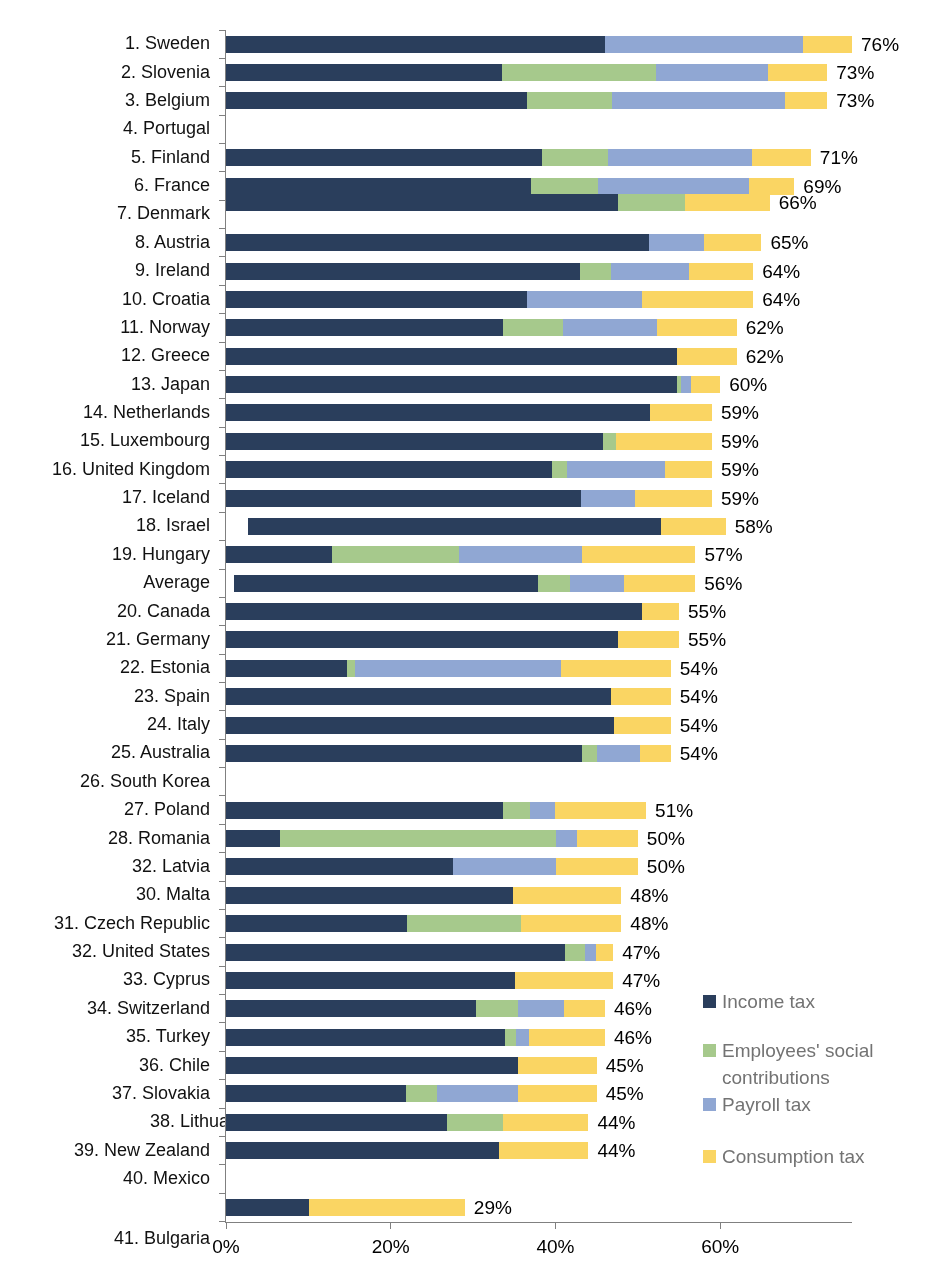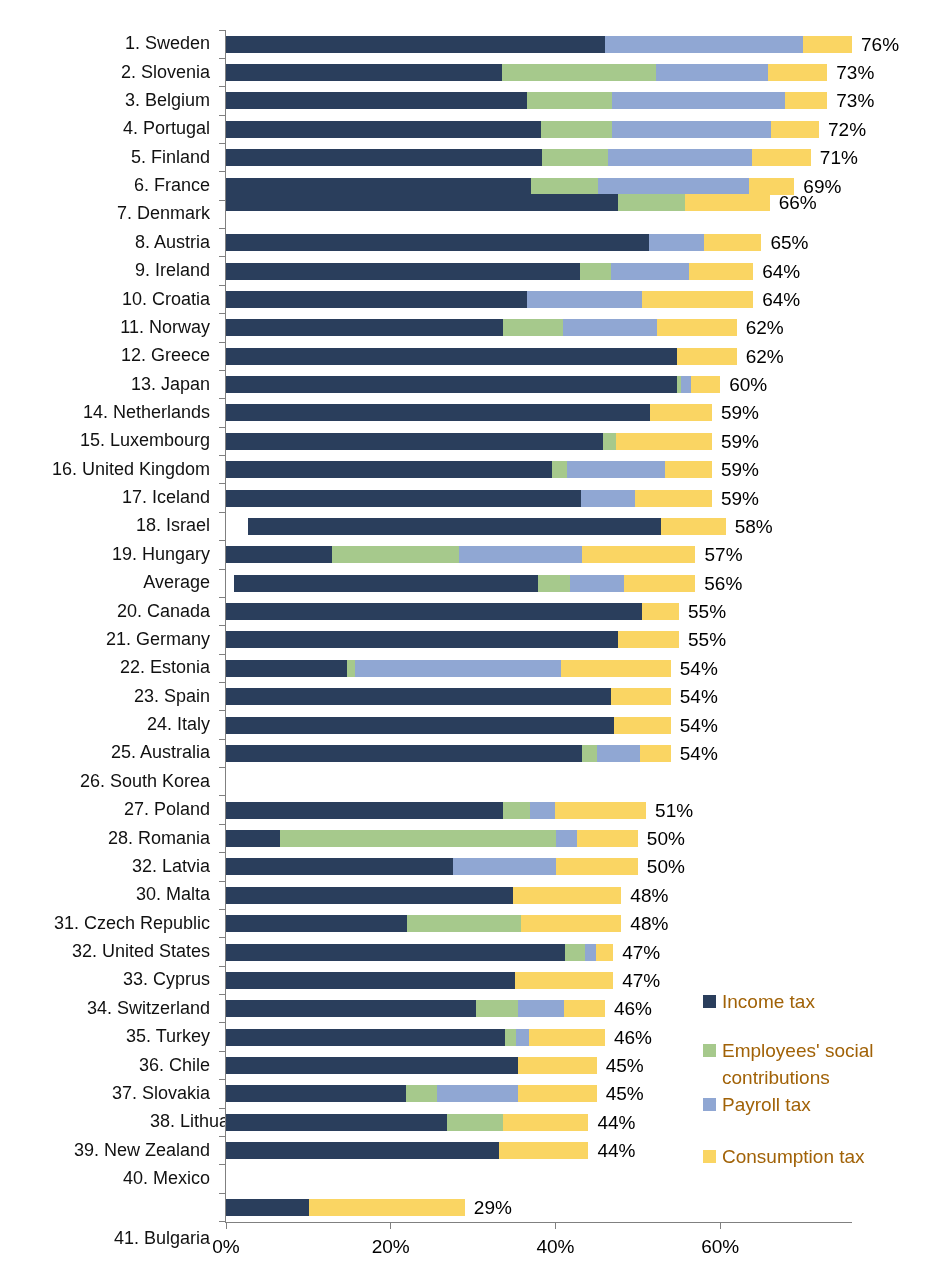--- a/index.html
+++ b/index.html
@@ -14,21 +14,21 @@
   .bar{height:17px;display:flex;flex-wrap:nowrap;}
   .seg{height:100%;}
   .val-label{margin-left:9px;font-size:19px;color:#000;white-space:nowrap;line-height:17px;}
   .y-tick{position:absolute;width:6px;height:1px;background:#808080;left:-7px;}
   #x-axis-line{position:absolute;left:-1px;bottom:-1px;width:627px;height:1px;background:#808080;}
   .x-tick{position:absolute;width:1px;height:7px;background:#808080;}
   .x-tick-label{position:absolute;width:70px;text-align:center;font-size:19px;color:#000;}
   #legend{position:absolute;left:703px;top:0;width:230px;}
   .legend-item{position:absolute;display:flex;align-items:flex-start;}
   .legend-swatch{width:13px;height:13px;flex:0 0 13px;margin-top:7px;}
-  .legend-text{margin-left:6px;font-size:19px;line-height:27px;color:#a16207;}
+  .legend-text{margin-left:6px;font-size:19px;line-height:27px;color:#737373;}
 </style>
 </head>
 <body>
 
 <div id="chart-root">
   <div id="category-labels">
       <div class="cat-label" style="top: 33.185px;">1. Sweden</div>
       <div class="cat-label" style="top: 61.555px;">2. Slovenia</div>
       <div class="cat-label" style="top: 89.925px;">3. Belgium</div>
       <div class="cat-label" style="top: 118.295px;">4. Portugal</div>
@@ -92,29 +92,20 @@
       </div>
       <div class="row-bar-wrap" style="top: 62.425px;">
         <div class="bar" style="width: 601.289px;">
           <div class="seg" style="width: 50.137%; background: rgb(42, 62, 92);"></div>
           <div class="seg" style="width: 14.1096%; background: rgb(166, 201, 140);"></div>
           <div class="seg" style="width: 28.7671%; background: rgb(144, 167, 211);"></div>
           <div class="seg" style="width: 6.9863%; background: rgb(250, 213, 99);"></div>
         </div>
         <span class="val-label">73%</span>
       </div>
-      <div class="row-bar-wrap" style="top: 90.795px;">
-        <div class="bar" style="width: 593.053px;">
-          <div class="seg" style="width: 53.0556%; background: rgb(42, 62, 92);"></div>
-          <div class="seg" style="width: 12.0833%; background: rgb(166, 201, 140);"></div>
-          <div class="seg" style="width: 26.8056%; background: rgb(144, 167, 211);"></div>
-          <div class="seg" style="width: 8.05556%; background: rgb(250, 213, 99);"></div>
-        </div>
-        <span class="val-label">72%</span>
-      </div>
       <div class="row-bar-wrap" style="top: 119.165px;">
         <div class="bar" style="width: 584.816px;">
           <div class="seg" style="width: 54.0845%; background: rgb(42, 62, 92);"></div>
           <div class="seg" style="width: 11.2676%; background: rgb(166, 201, 140);"></div>
           <div class="seg" style="width: 24.6479%; background: rgb(144, 167, 211);"></div>
           <div class="seg" style="width: 10%; background: rgb(250, 213, 99);"></div>
         </div>
         <span class="val-label">71%</span>
       </div>
       <div class="row-bar-wrap" style="top: 147.535px;">

